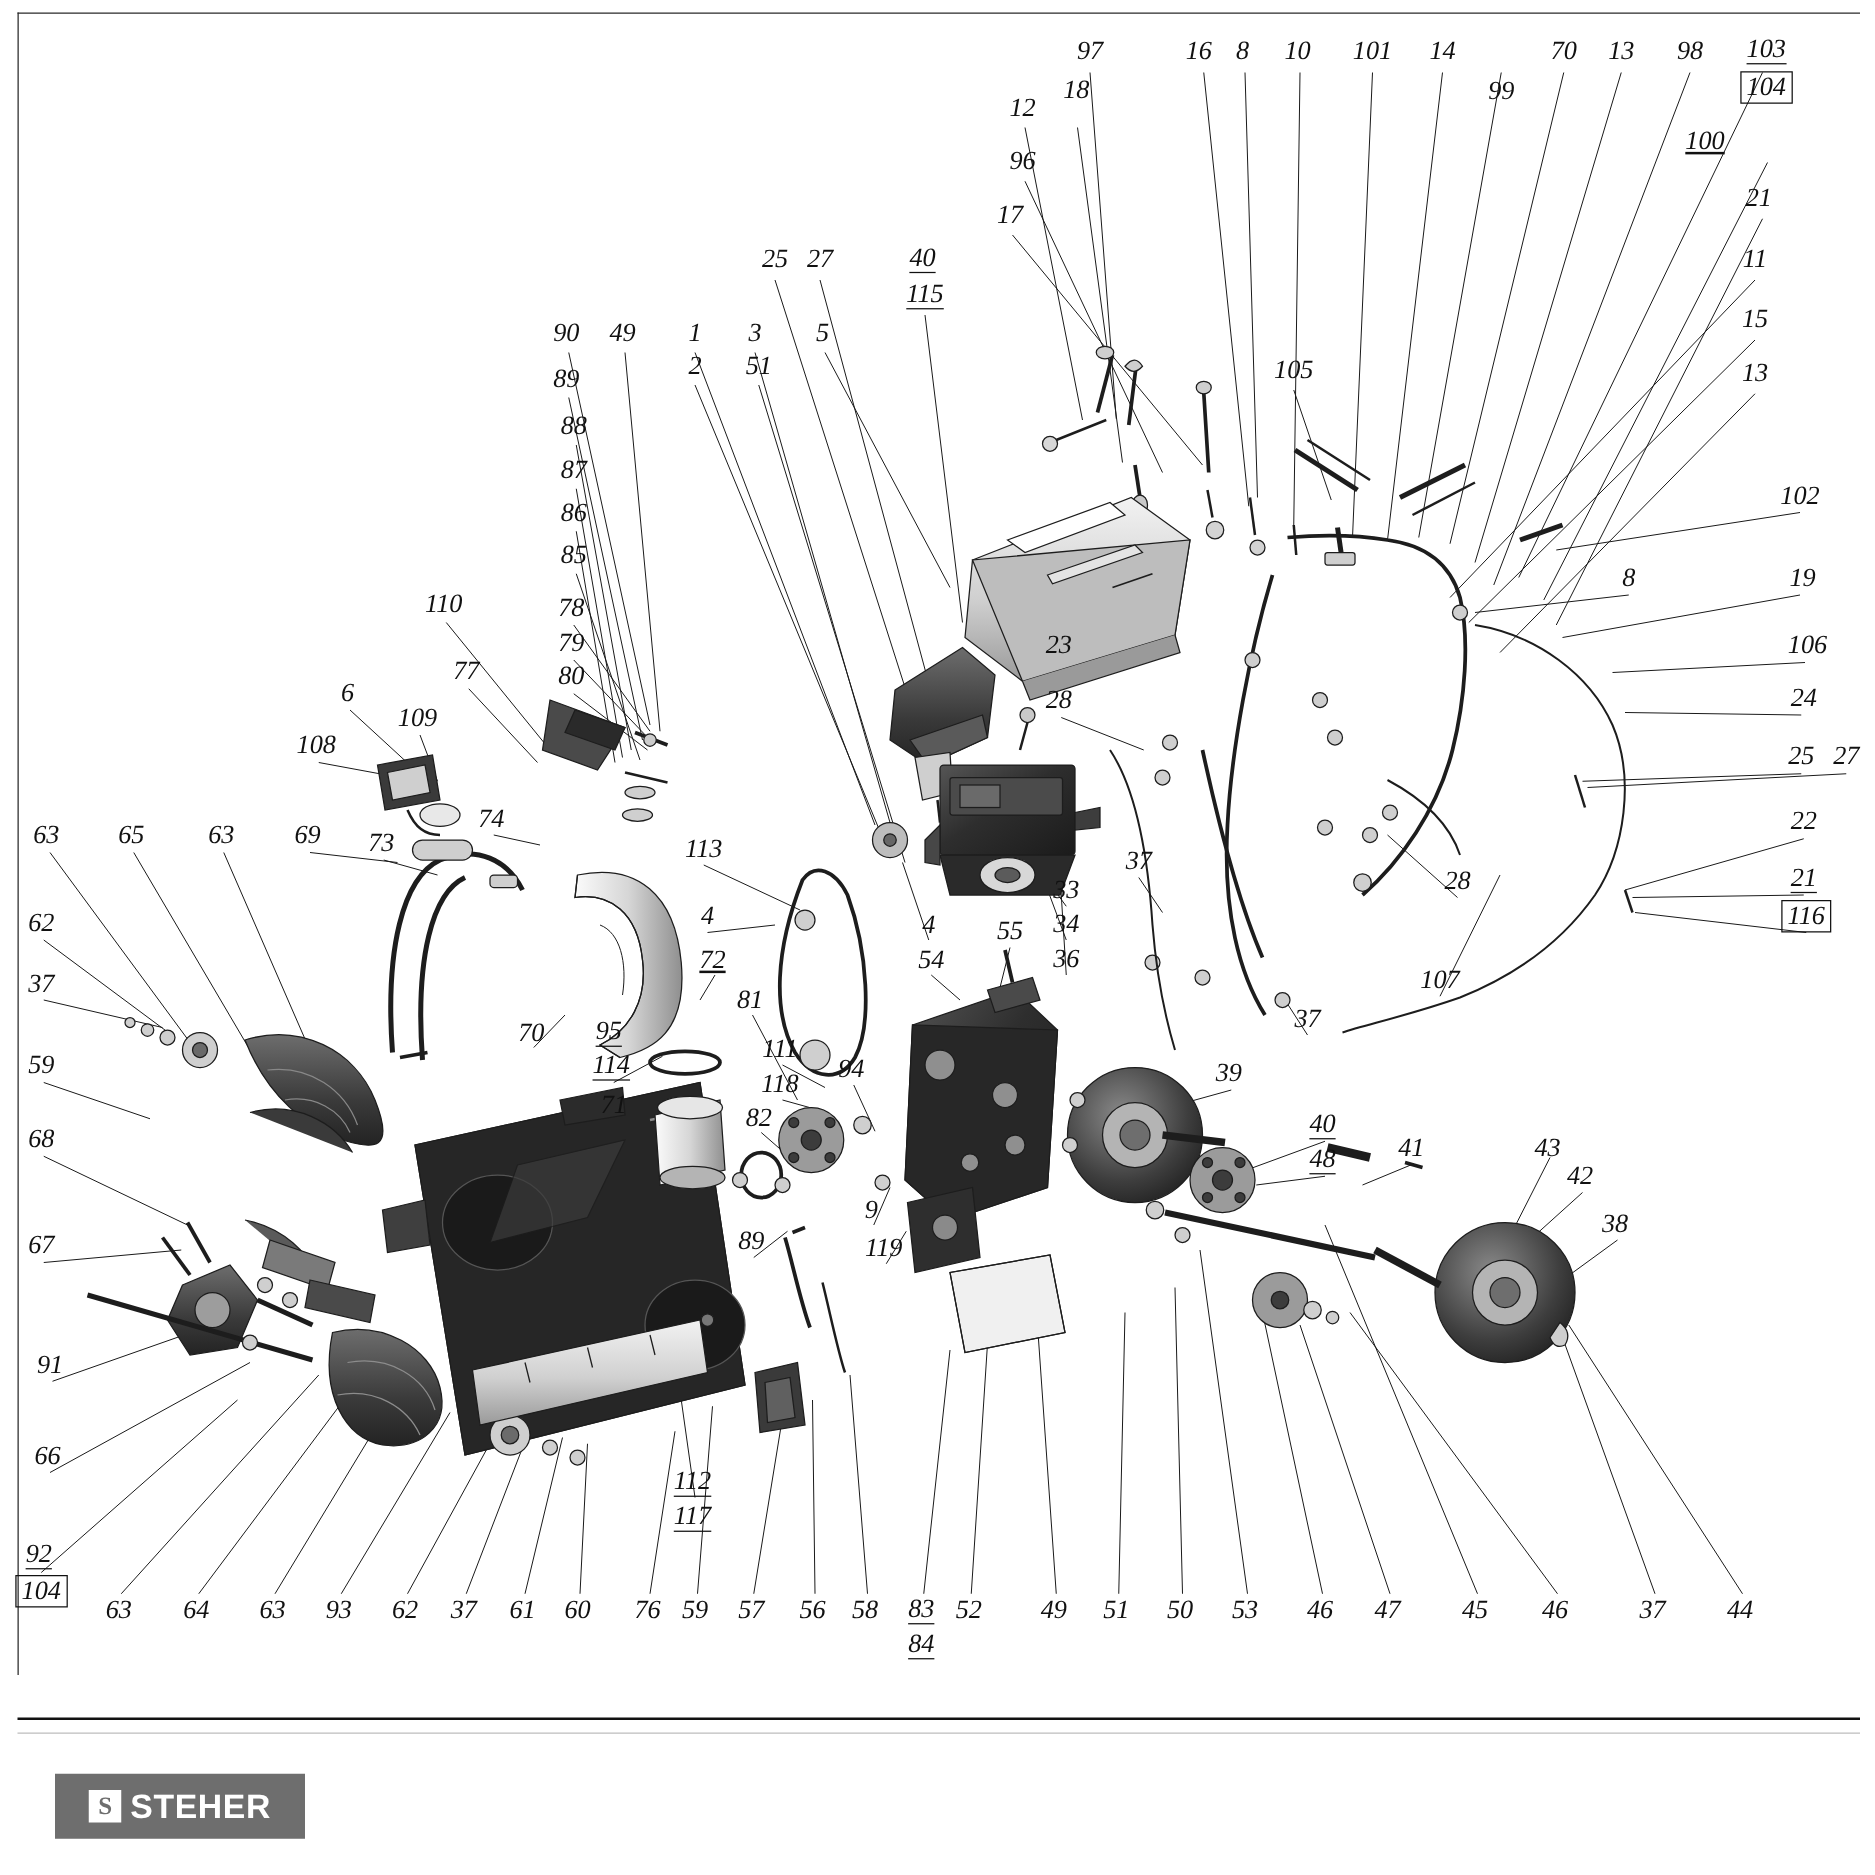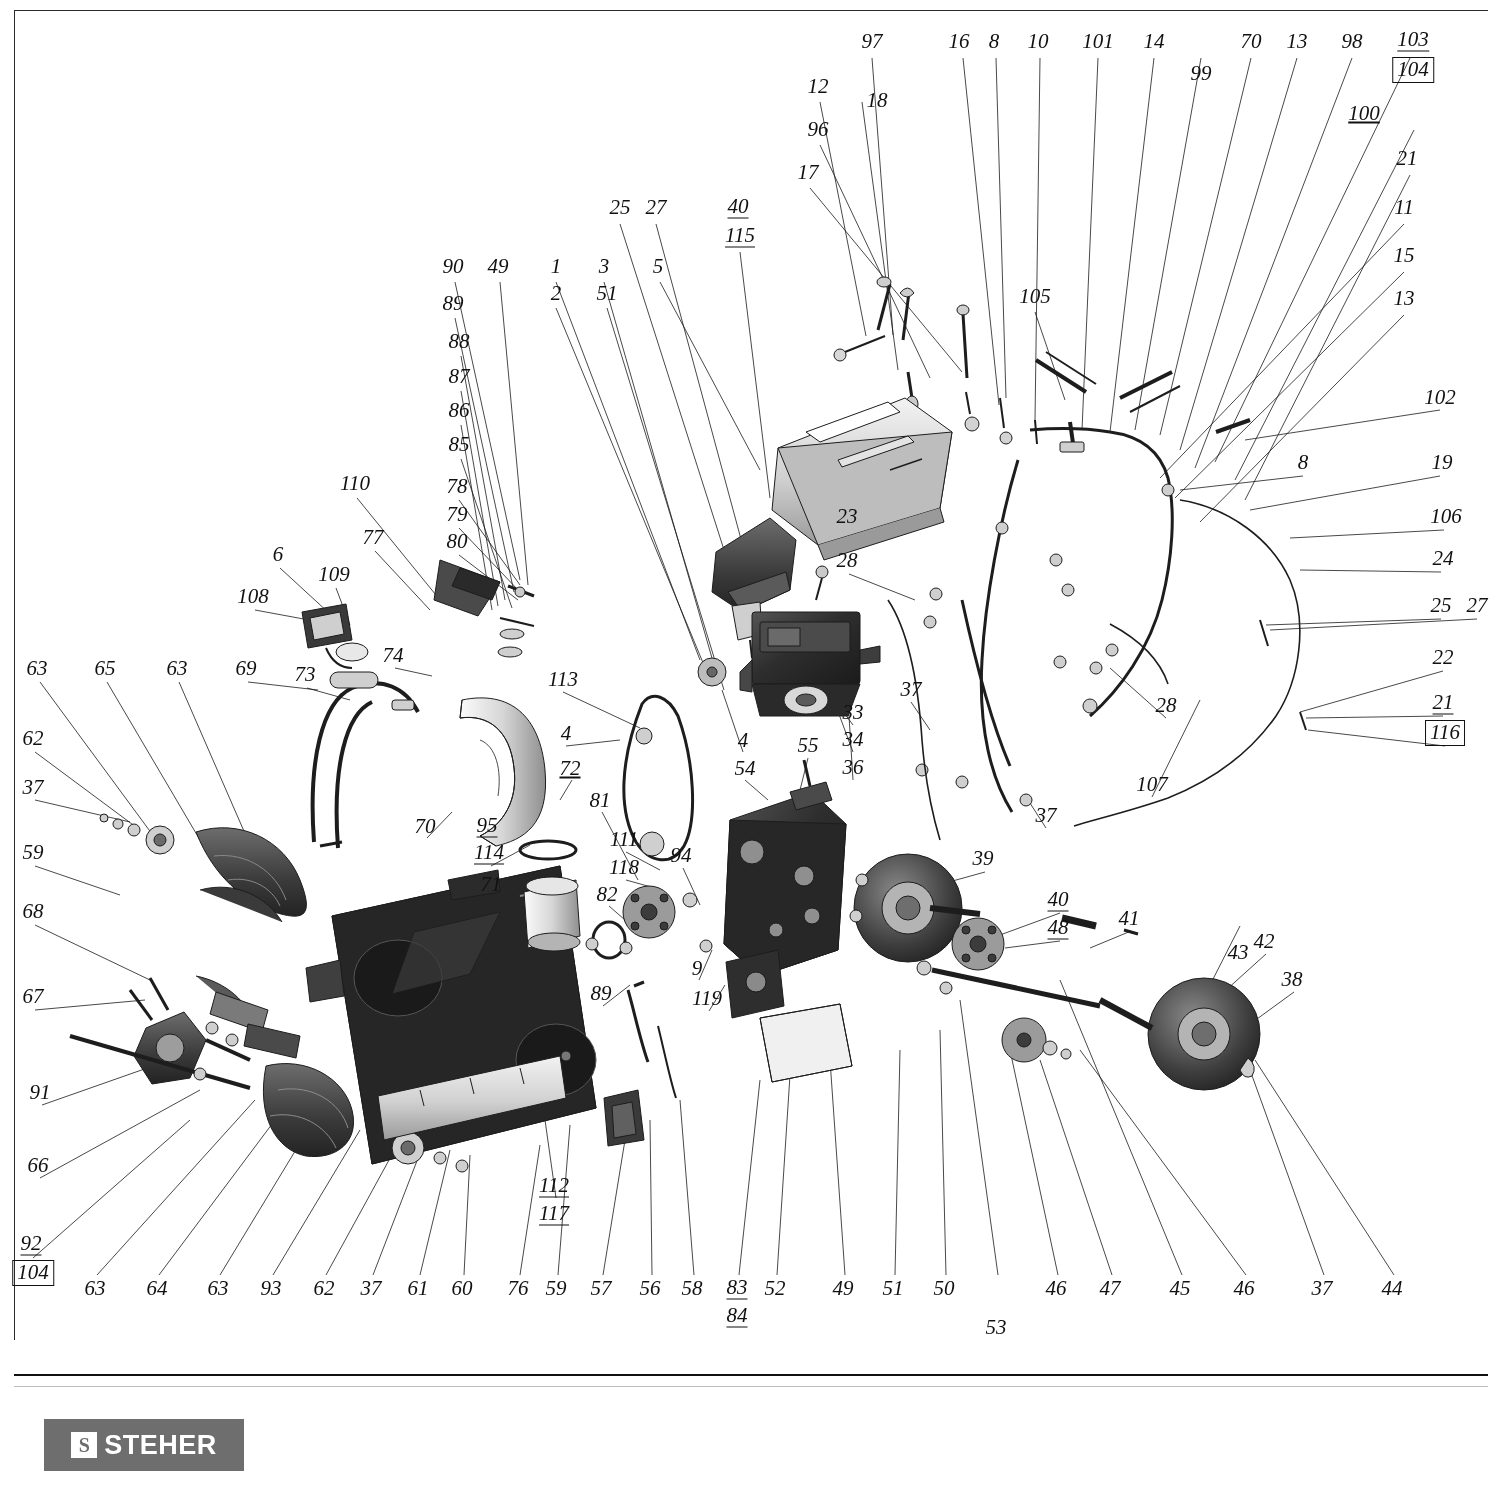--- a/index.html
+++ b/index.html
@@ -594,21 +594,21 @@
       <div class="label" style="left: 1038px; top: 41px;">10</div>
       <div class="label" style="left: 1098px; top: 41px;">101</div>
       <div class="label" style="left: 1154px; top: 41px;">14</div>
       <div class="label" style="left: 1201px; top: 41px; margin-top: 32px;">99</div>
       <div class="label" style="left: 1251px; top: 41px;">70</div>
       <div class="label" style="left: 1297px; top: 41px;">13</div>
       <div class="label" style="left: 1352px; top: 41px;">98</div>
       <div class="label ul" style="left: 1413px; top: 40px;">103</div>
       <div class="label boxed" style="left: 1413px; top: 70px;">104</div>
       <div class="label" style="left: 818px; top: 86px;">12</div>
-      <div class="label" style="left: 861px; top: 100px; margin-left: 16px;">18</div>
+      <div class="label" style="left: 861px; top: 72px;">18</div>
       <div class="label" style="left: 1364px; top: 113px; text-decoration: underline;">100</div>
       <div class="label" style="left: 818px; top: 129px;">96</div>
       <div class="label" style="left: 1407px; top: 158px;">21</div>
       <div class="label" style="left: 808px; top: 172px;">17</div>
       <div class="label" style="left: 1404px; top: 207px;">11</div>
       <div class="label" style="left: 620px; top: 207px;">25</div>
       <div class="label" style="left: 656px; top: 207px;">27</div>
       <div class="label ul" style="left: 738px; top: 207px;">40</div>
       <div class="label ul" style="left: 740px; top: 236px; font-family: Liberation Serif, serif;">115</div>
       <div class="label" style="left: 1404px; top: 255px;">15</div>
@@ -675,21 +675,21 @@
       <div class="label" style="left: 624px; top: 867px;">118</div>
       <div class="label" style="left: 33px; top: 852px;">59</div>
       <div class="label" style="left: 681px; top: 855px;">94</div>
       <div class="label" style="left: 983px; top: 858px;">39</div>
       <div class="label" style="left: 491px; top: 884px;">71</div>
       <div class="label" style="left: 607px; top: 894px;">82</div>
       <div class="label" style="left: 33px; top: 911px;">68</div>
       <div class="label ul" style="left: 1058px; top: 900px;">40</div>
       <div class="label ul" style="left: 1058px; top: 928px;">48</div>
       <div class="label" style="left: 1129px; top: 918px;">41</div>
-      <div class="label" style="left: 1238px; top: 952px;">43</div>
+      <div class="label" style="left: 1238px; top: 918px;">43</div>
       <div class="label" style="left: 1264px; top: 941px;">42</div>
       <div class="label" style="left: 697px; top: 968px;">9</div>
       <div class="label" style="left: 1292px; top: 979px;">38</div>
       <div class="label" style="left: 707px; top: 998px;">119</div>
       <div class="label" style="left: 601px; top: 993px;">89</div>
       <div class="label" style="left: 33px; top: 996px;">67</div>
       <div class="label" style="left: 40px; top: 1092px;">91</div>
       <div class="label" style="left: 38px; top: 1165px;">66</div>
       <div class="label ul" style="left: 554px; top: 1186px;">112</div>
       <div class="label ul" style="left: 554px; top: 1214px;">117</div>
@@ -707,21 +707,21 @@
       <div class="label" style="left: 556px; top: 1288px;">59</div>
       <div class="label" style="left: 601px; top: 1288px;">57</div>
       <div class="label" style="left: 650px; top: 1288px;">56</div>
       <div class="label" style="left: 692px; top: 1288px;">58</div>
       <div class="label ul" style="left: 737px; top: 1288px;">83</div>
       <div class="label ul" style="left: 737px; top: 1316px;">84</div>
       <div class="label" style="left: 775px; top: 1288px;">52</div>
       <div class="label" style="left: 843px; top: 1288px;">49</div>
       <div class="label" style="left: 893px; top: 1288px;">51</div>
       <div class="label" style="left: 944px; top: 1288px;">50</div>
-      <div class="label" style="left: 996px; top: 1288px; margin-top: 39px;">53</div>
+      <div class="label" style="left: 996px; top: 1288px;">53</div>
       <div class="label" style="left: 1056px; top: 1288px;">46</div>
       <div class="label" style="left: 1110px; top: 1288px;">47</div>
       <div class="label" style="left: 1180px; top: 1288px;">45</div>
       <div class="label" style="left: 1244px; top: 1288px;">46</div>
       <div class="label" style="left: 1322px; top: 1288px;">37</div>
       <div class="label" style="left: 1392px; top: 1288px;">44</div>
     </div>
 
   <div class="footer-rule"></div>
   <div class="footer-rule2"></div>

